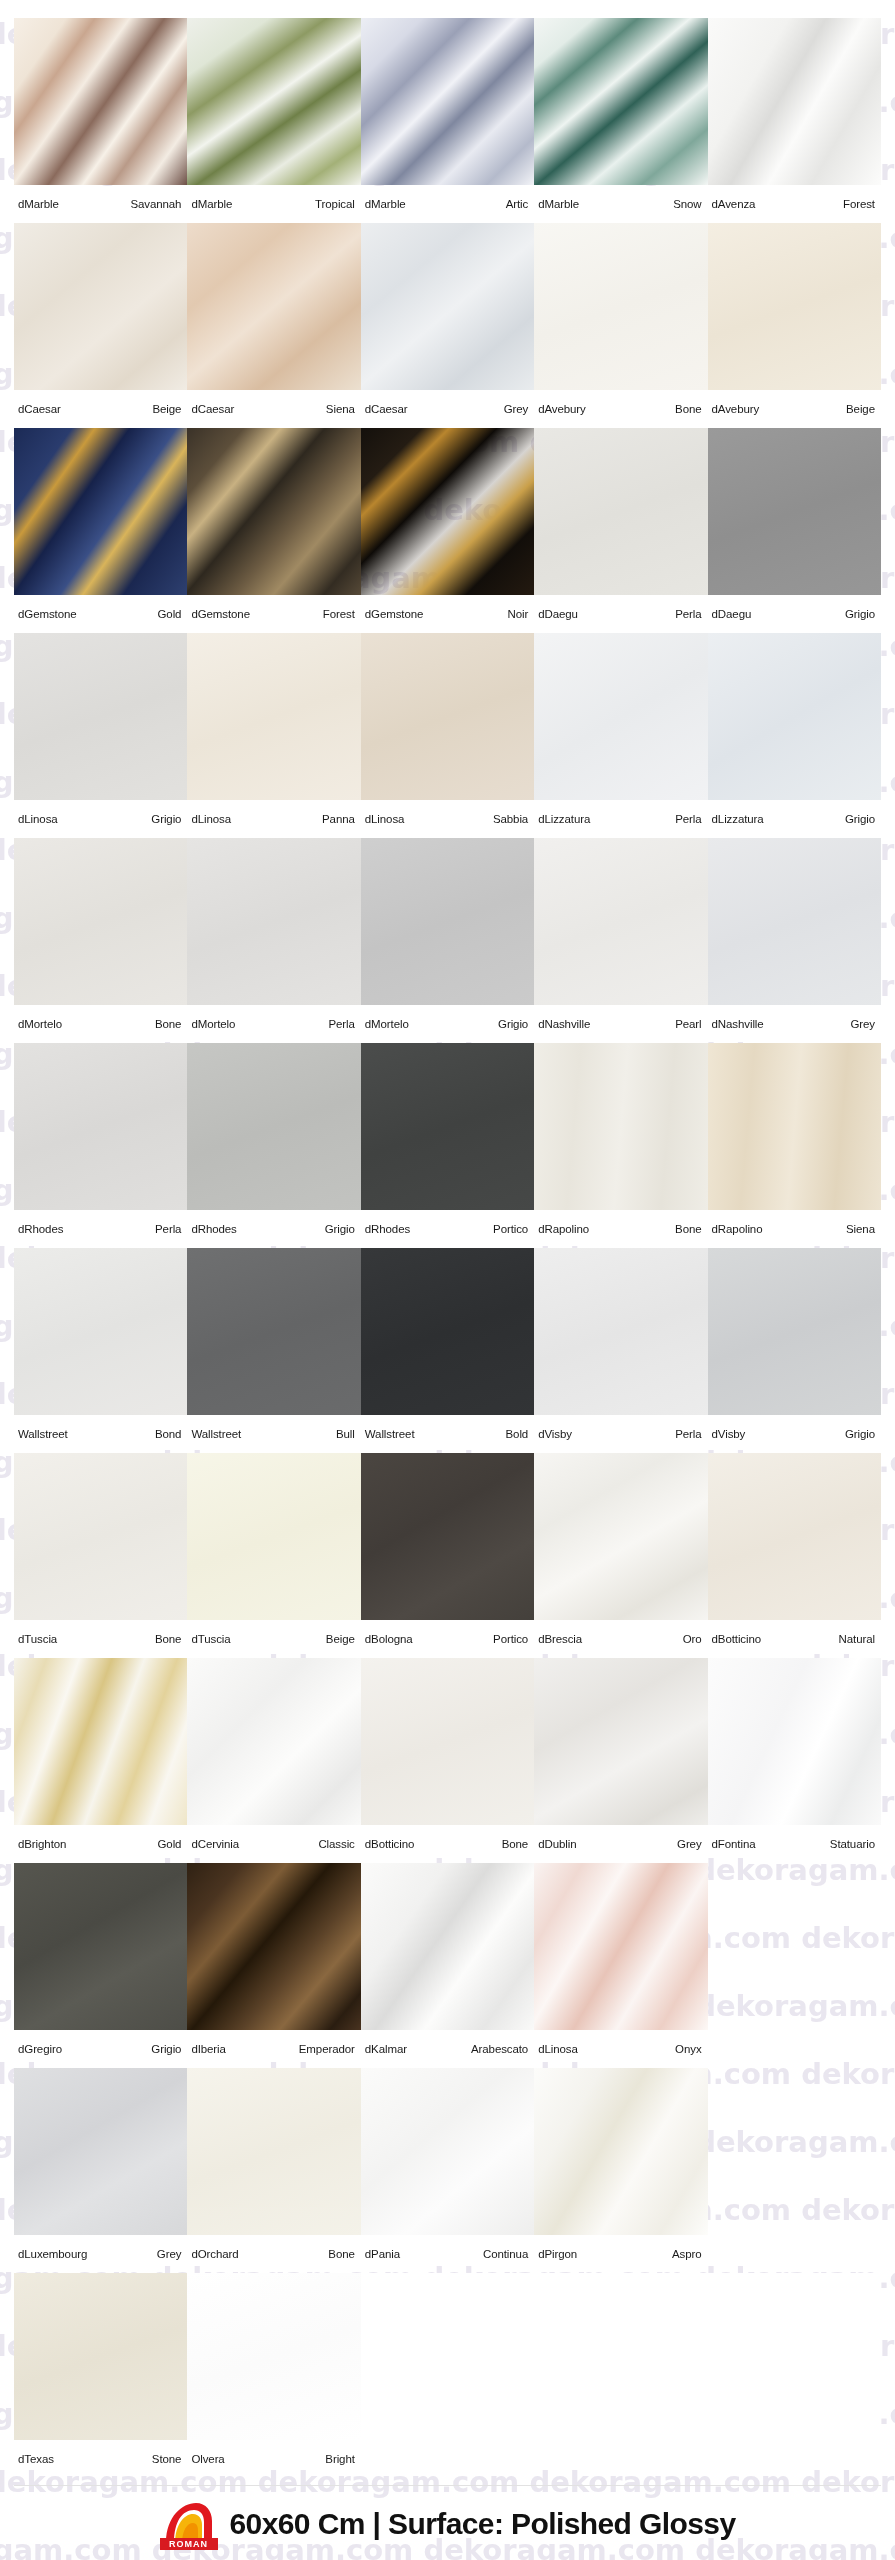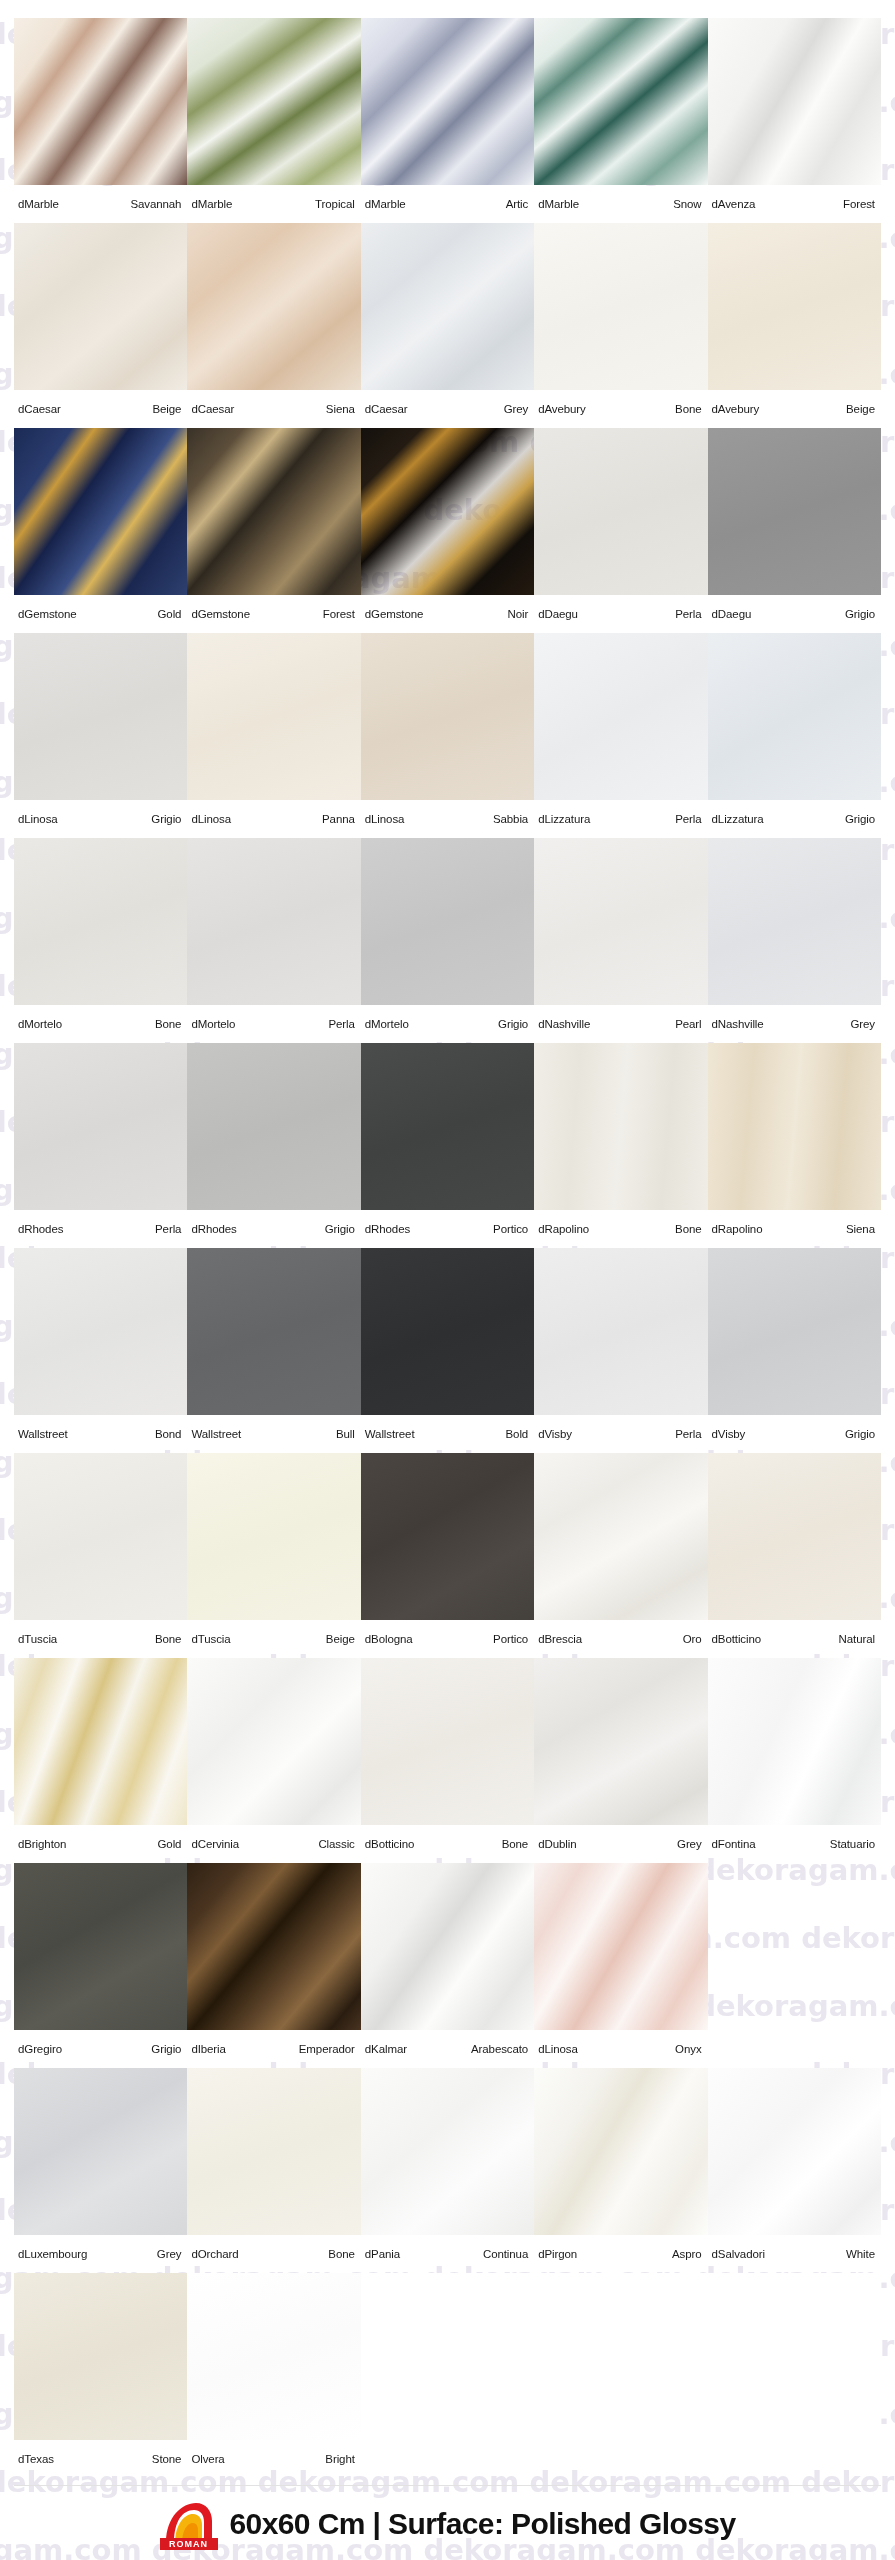--- a/index.html
+++ b/index.html
@@ -550,27 +550,20 @@
           <div class="caption">
             <span class="nm">dPania</span>
             <span class="vr">Continua</span>
           </div>
         </div>
         <div class="cell">
           <div class="swatch" style="background: linear-gradient(120deg, rgb(252, 252, 250) 0%, rgb(244, 243, 238) 25%, rgb(233, 230, 216) 42%, rgb(251, 250, 247) 60%, rgb(240, 238, 230) 82%, rgb(253, 253, 251) 100%);"></div>
           <div class="caption">
             <span class="nm">dPirgon</span>
             <span class="vr">Aspro</span>
-          </div>
-        </div>
-        <div class="cell">
-          <div class="swatch" style="background: linear-gradient(135deg, rgb(253, 253, 253) 0%, rgb(246, 246, 246) 40%, rgb(255, 255, 255) 62%, rgb(240, 240, 240) 85%, rgb(251, 251, 251) 100%);"></div>
-          <div class="caption">
-            <span class="nm">dSalvadori</span>
-            <span class="vr">White</span>
           </div>
         </div>
       </div>
       <div class="row">
         <div class="cell">
           <div class="swatch" style="background: linear-gradient(160deg, rgb(239, 235, 223) 0%, rgb(231, 226, 211) 50%, rgb(237, 233, 220) 100%);"></div>
           <div class="caption">
             <span class="nm">dTexas</span>
             <span class="vr">Stone</span>
           </div>

